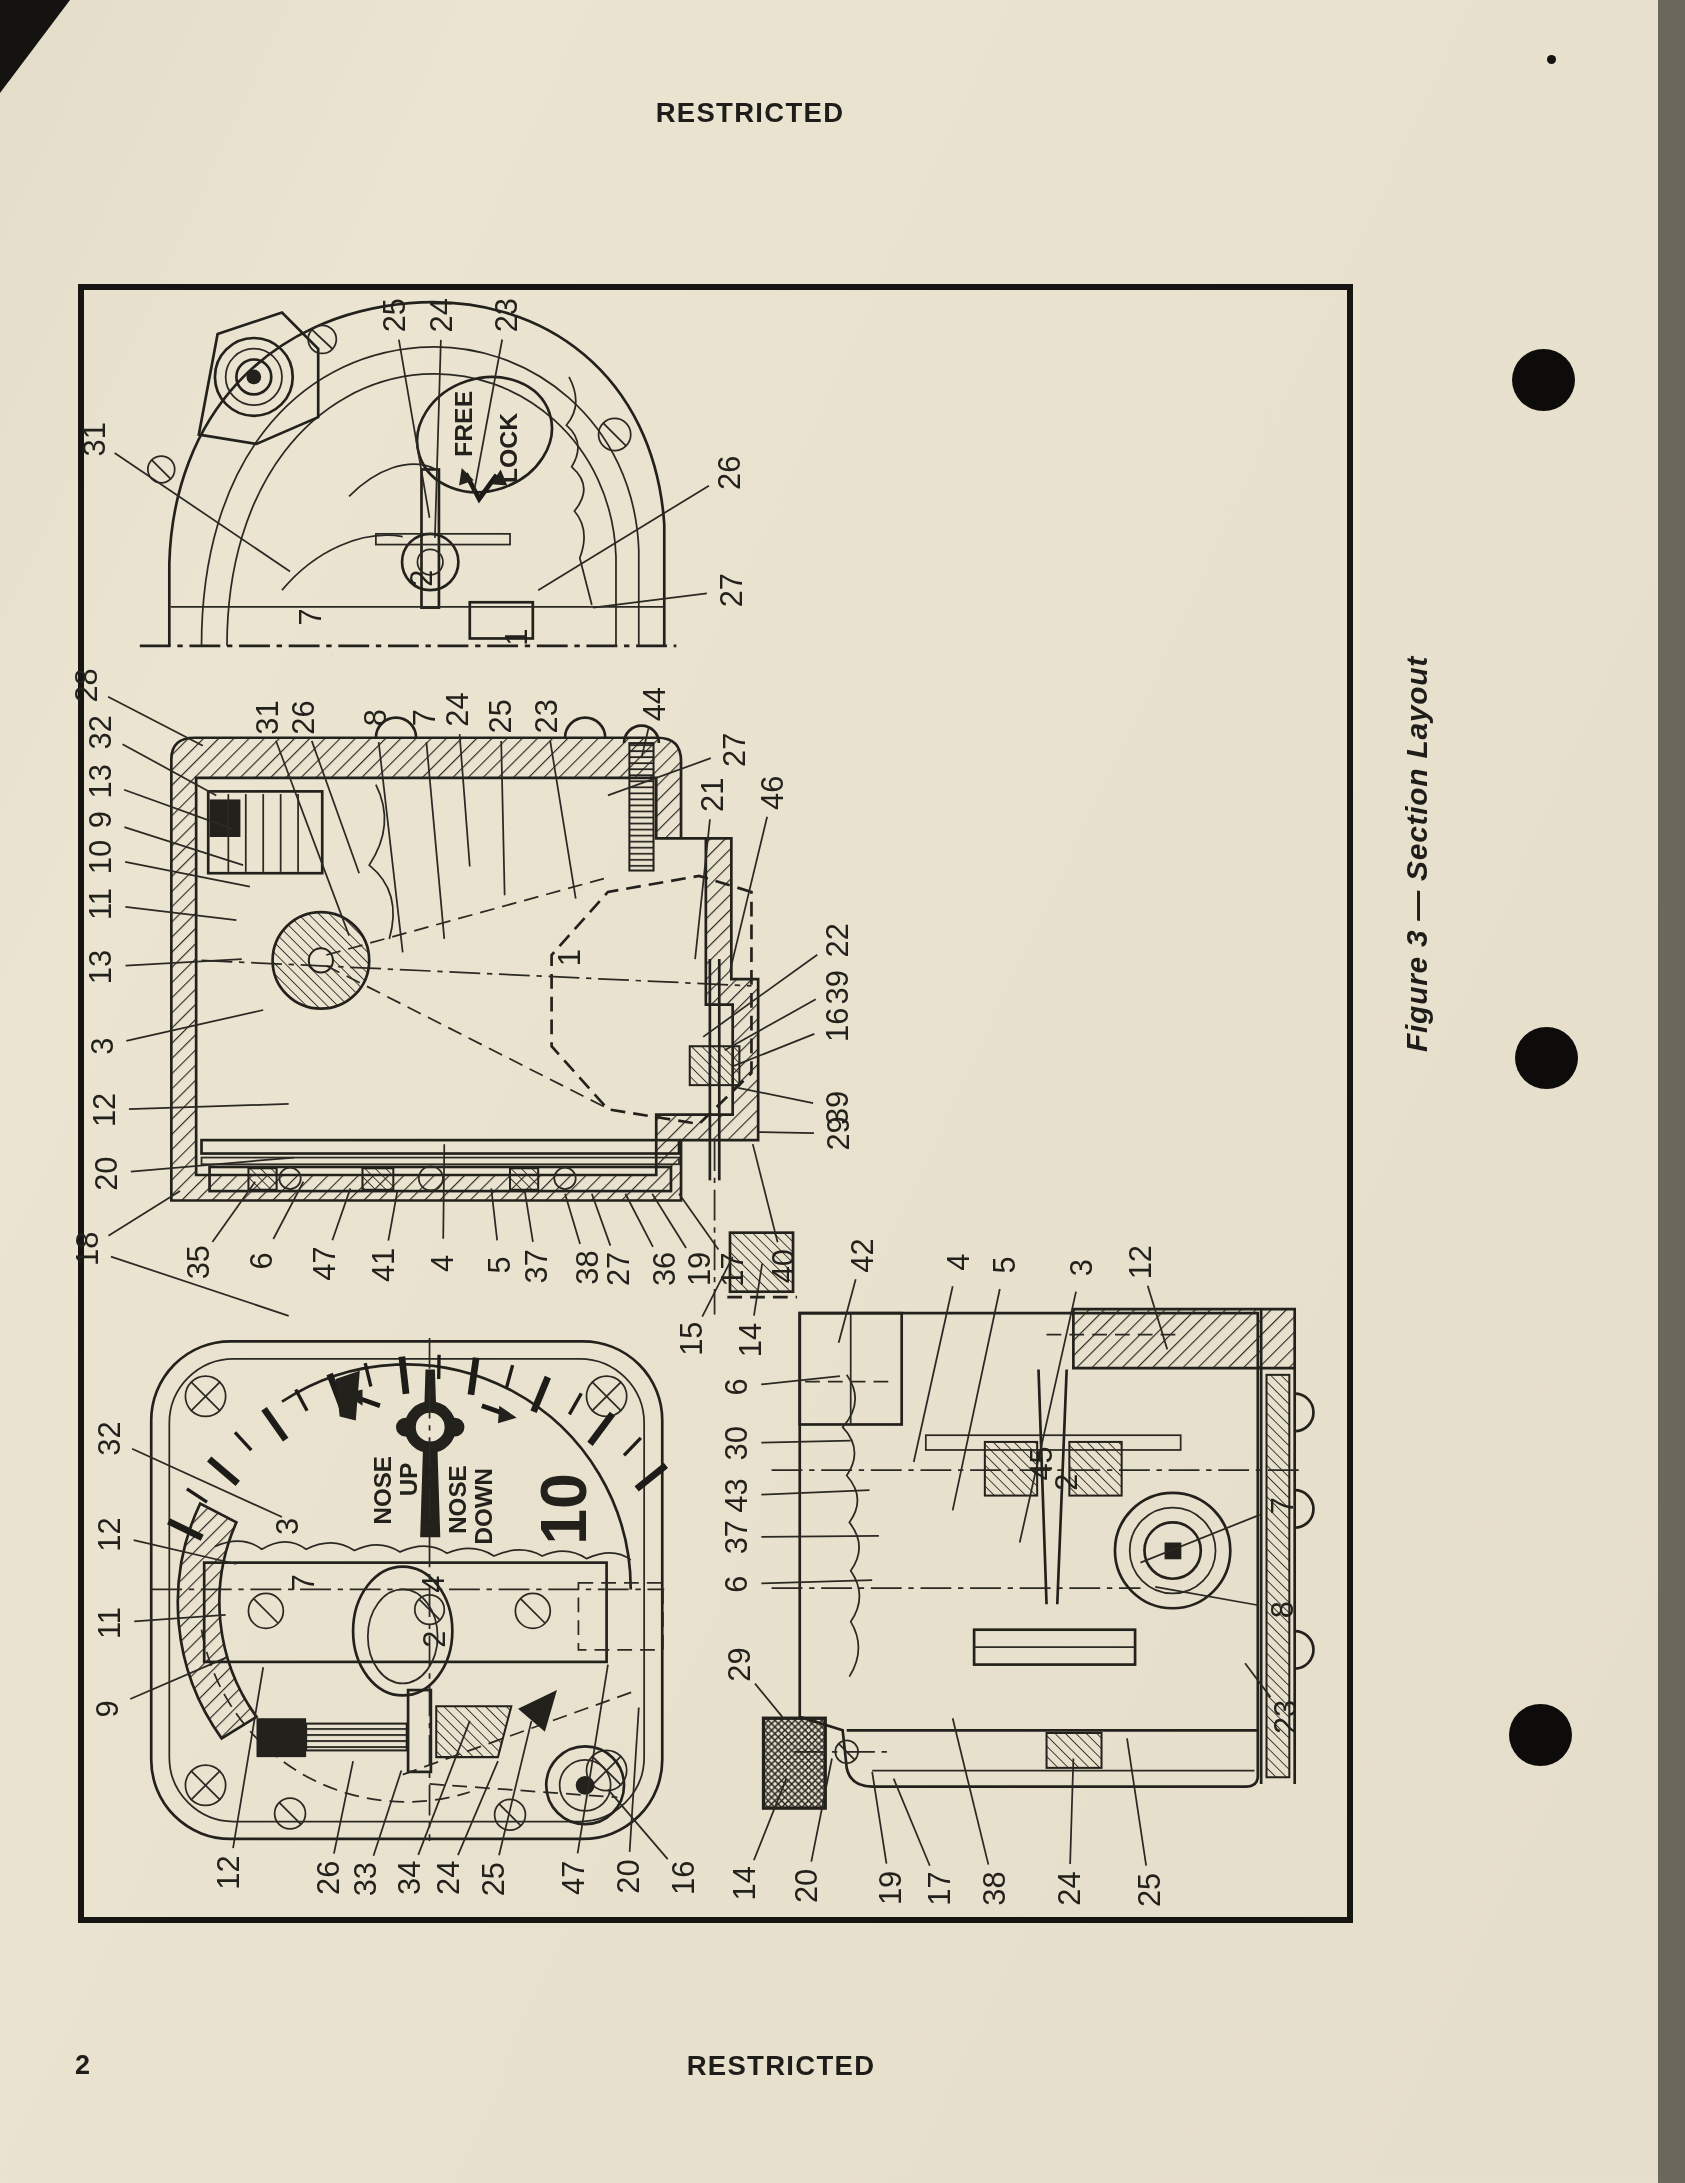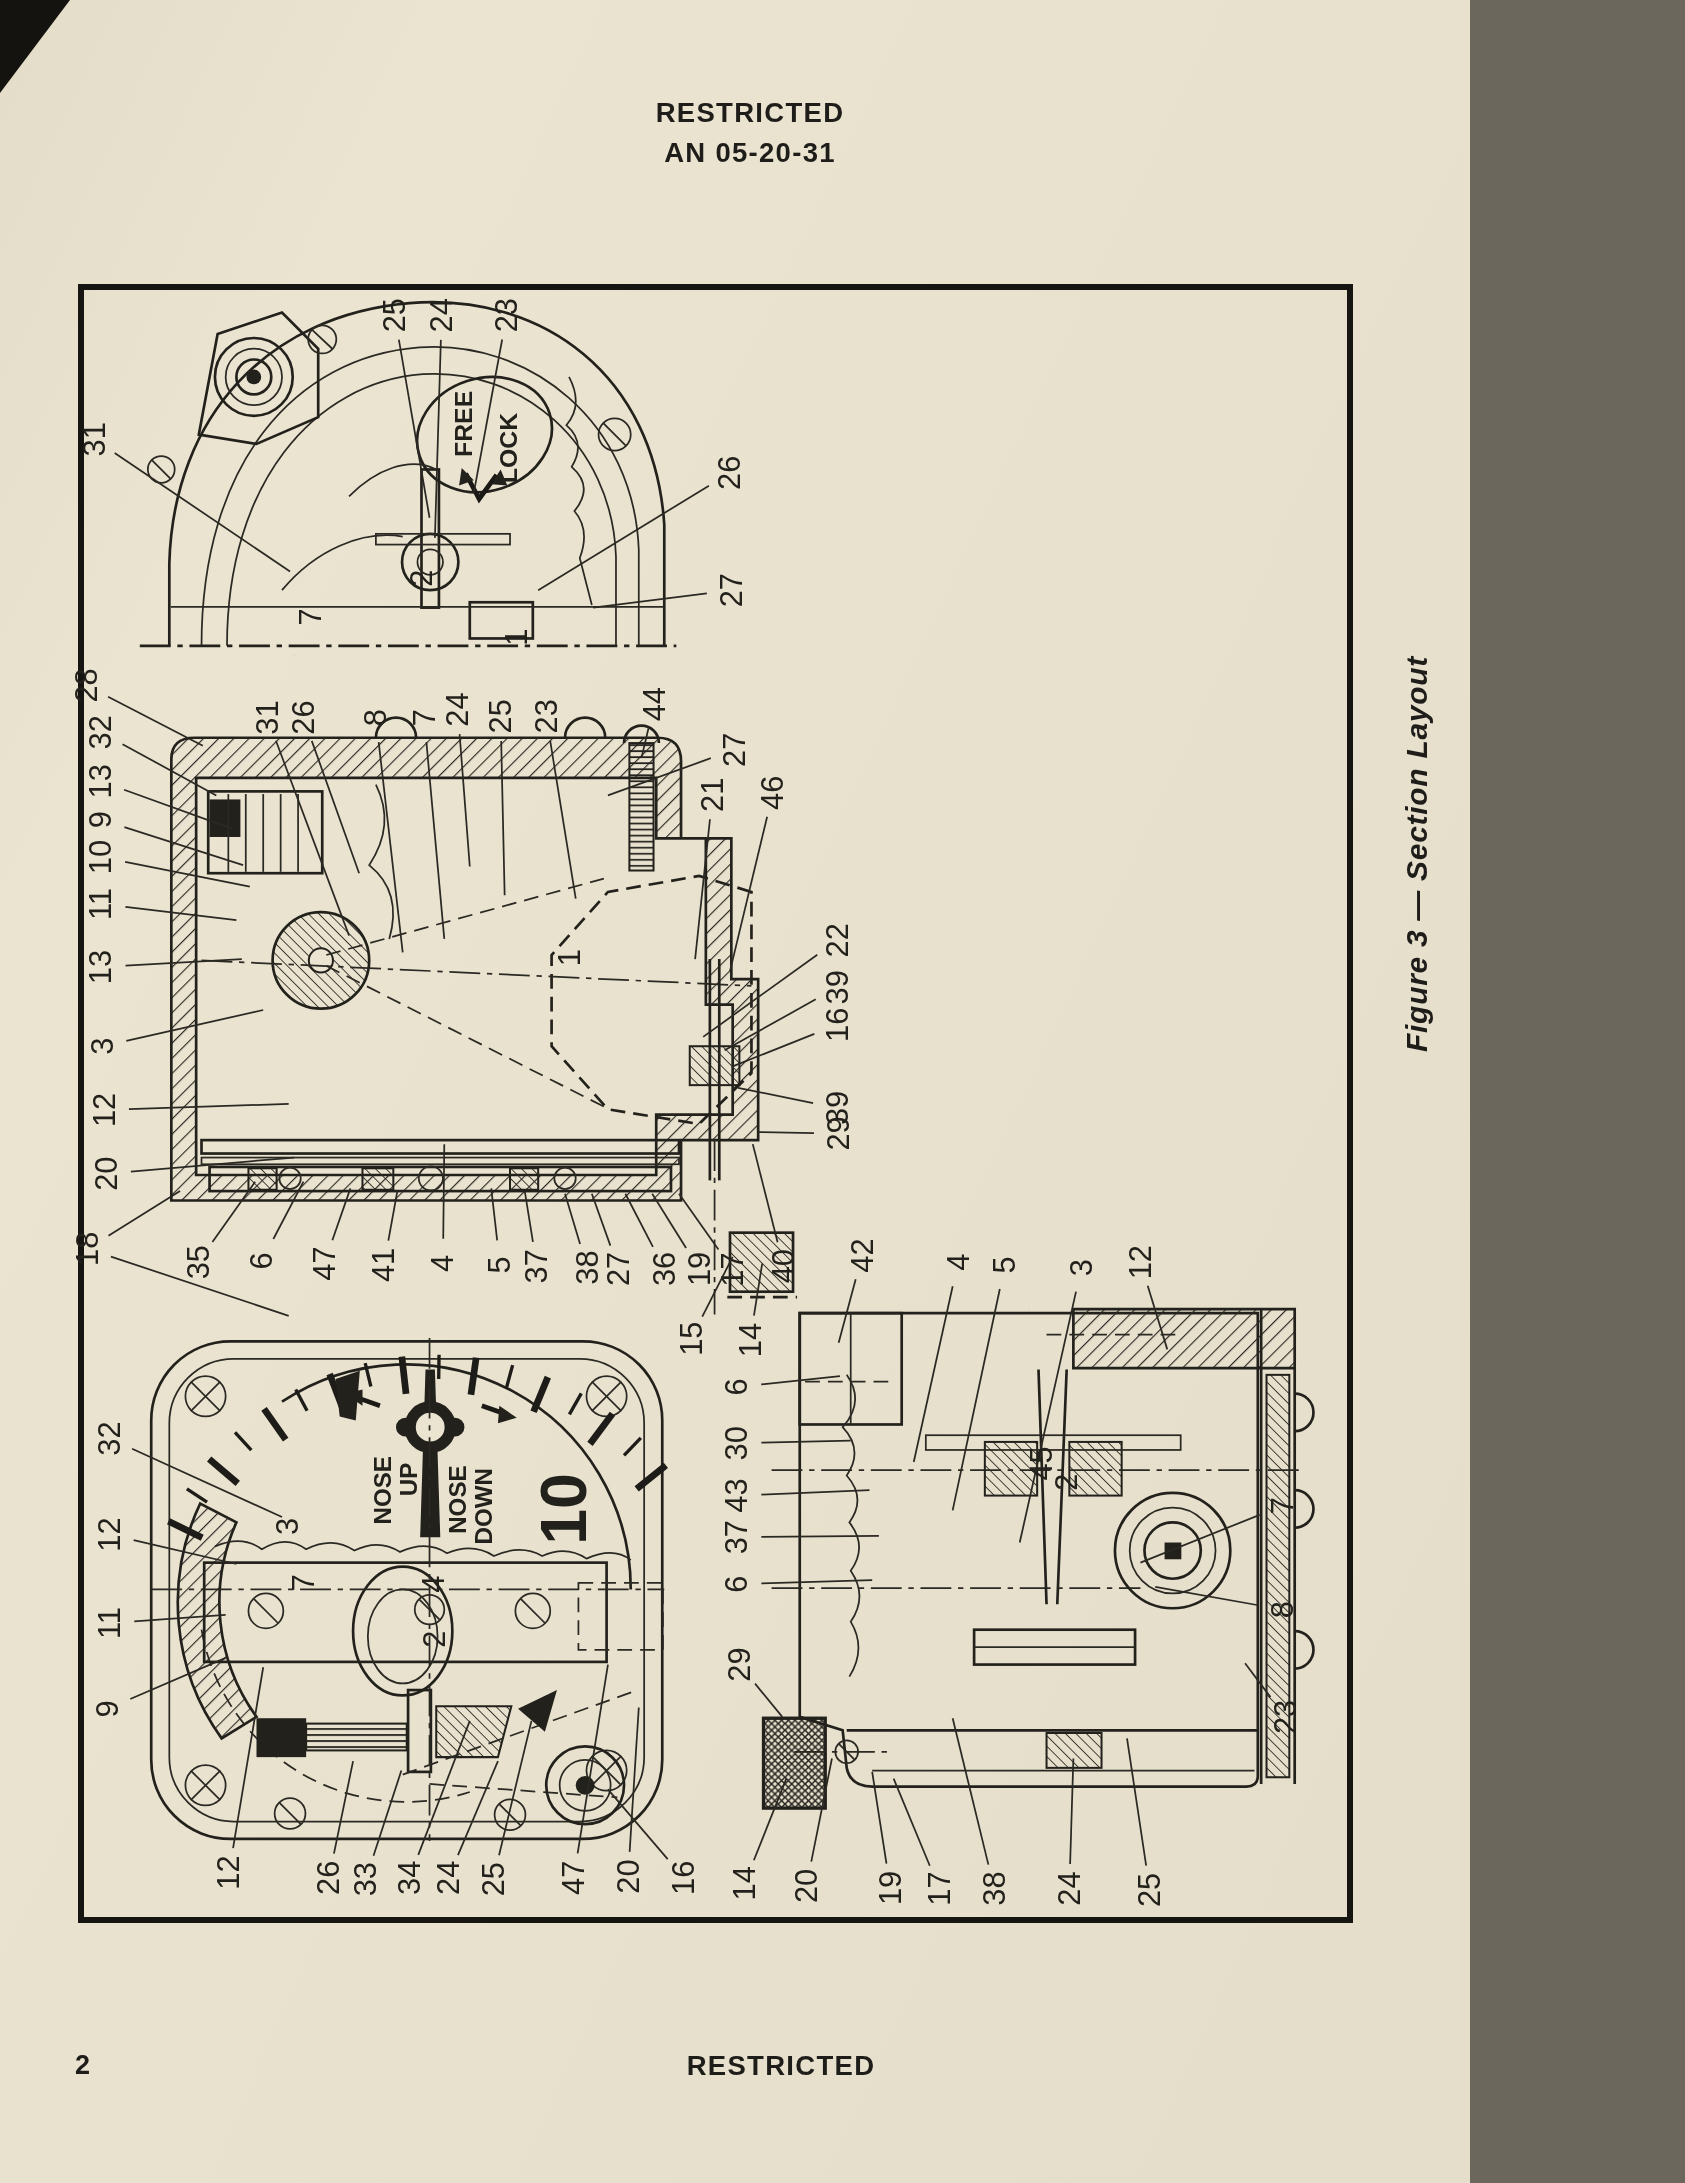--- a/index.html
+++ b/index.html
@@ -1,18 +1,18 @@
 <!DOCTYPE html>
 <html style="font-size:10.7px"><head>
 <meta charset="utf-8">
 <style>
   html,body{margin:0;padding:0;background:#6b675d;}
   .page{
     position:relative;
-    width:1470px;height:2183px;
+    width:1658px;height:2183px;
     background-color:#ebe4d1;
     background-image:
       radial-gradient(circle at 20% 30%, rgba(120,105,70,.05) 0 1.3px, transparent 2px),
       radial-gradient(circle at 70% 60%, rgba(120,105,70,.04) 0 1.3px, transparent 2px),
       radial-gradient(circle at 45% 85%, rgba(255,255,245,.06) 0 2px, transparent 2.7px),
       linear-gradient(115deg, rgba(90,80,55,.05), rgba(0,0,0,0) 18%, rgba(90,80,55,.04) 90%);
     overflow:hidden;
     font-family:"Liberation Sans", sans-serif;
     color:#1e1d1a;
   }
@@ -48,21 +48,20 @@
 </head>
 <body>
 
 <div class="page">
 
   <div class="corner"></div>
   <div class="spot"></div>
 
   <div class="hdr">
     <div>RESTRICTED</div>
-    <div>AN 05-20-31</div>
   </div>
 
   <div class="frame"></div>
 
   <div class="caption">Figure 3 — Section Layout</div>
 
   <div class="hole h1"></div>
   <div class="hole h2"></div>
   <div class="hole h3"></div>
 

